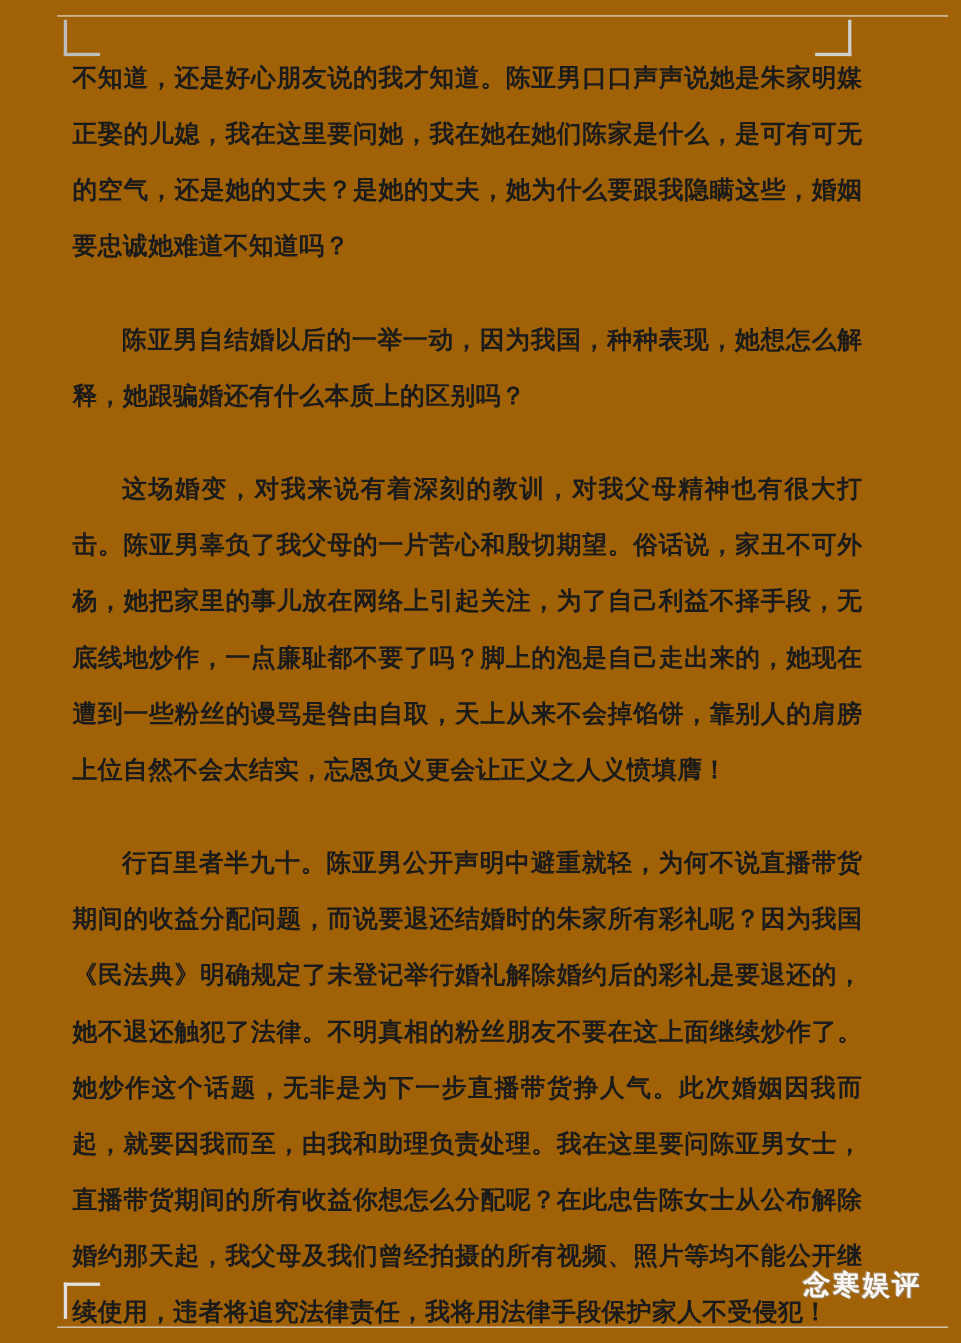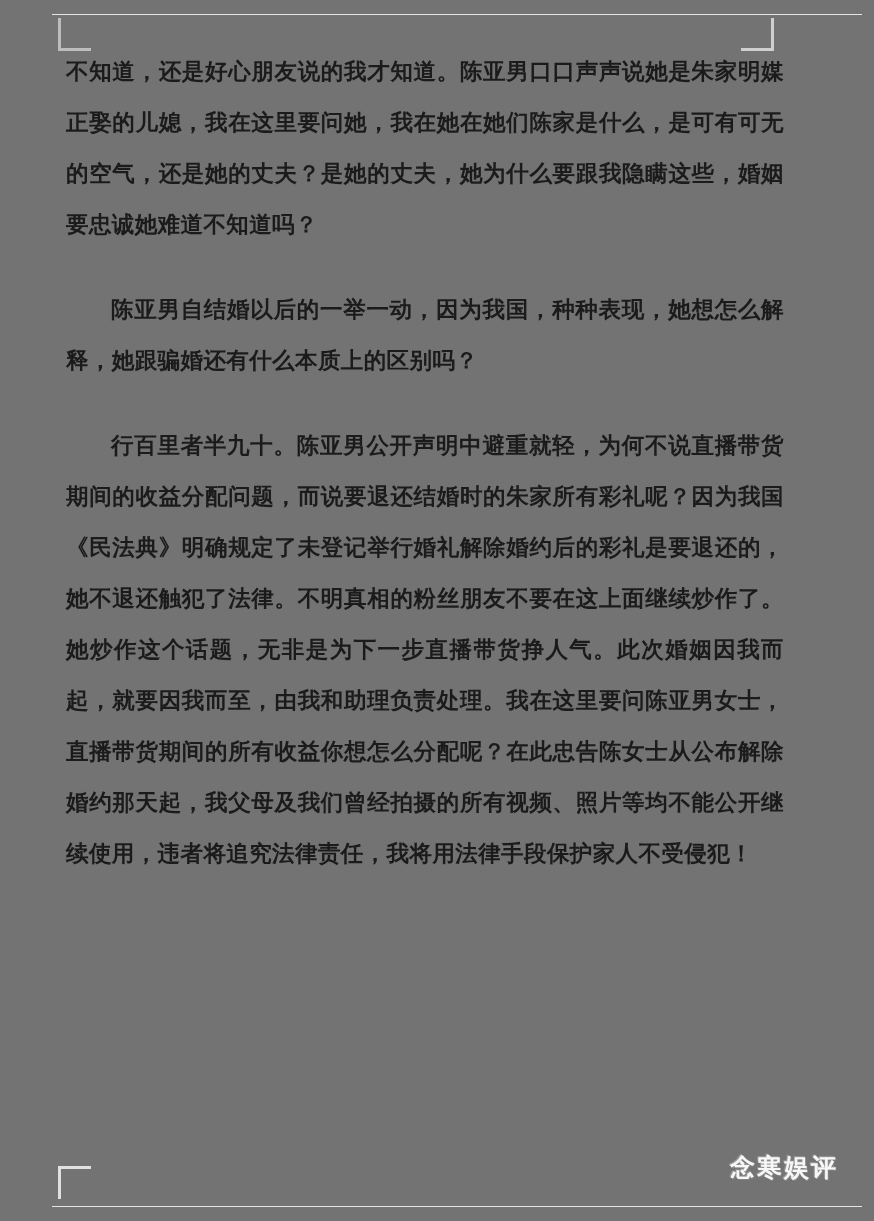--- a/index.html
+++ b/index.html
@@ -4,21 +4,21 @@
 <style>
   html, body {
     margin: 0;
     padding: 0;
     background: #ffffff;
   }
   .page {
     position: relative;
     width: 874px;
     height: 1221px;
-    background: #737373;
+    background: #a16207;
     overflow: hidden;
     font-family: "DejaVu Sans", "Liberation Sans", sans-serif;
   }
   
   .edge-line {
     position: absolute;
     left: 52px;
     right: 12px;
     height: 1px;
     background: #e6e6e6;
@@ -82,18 +82,19 @@
   <div class="edge-line top"></div>
   <div class="edge-line bottom"></div>
 
   <div class="corner tl"></div>
   <div class="corner tr"></div>
   <div class="corner bl"></div>
 
   <div class="content">
     <p class="para">不知道，还是好心朋友说的我才知道。陈亚男口口声声说她是朱家明媒正娶的儿媳，我在这里要问她，我在她在她们陈家是什么，是可有可无的空气，还是她的丈夫？是她的丈夫，她为什么要跟我隐瞒这些，婚姻要忠诚她难道不知道吗？</p>
     <p class="para indent">陈亚男自结婚以后的一举一动，因为我国，种种表现，她想怎么解释，她跟骗婚还有什么本质上的区别吗？</p>
+    <p class="para indent">这场婚变，对我来说有着深刻的教训，对我父母精神也有很大打击。陈亚男辜负了我父母的一片苦心和殷切期望。俗话说，家丑不可外杨，她把家里的事儿放在网络上引起关注，为了自己利益不择手段，无底线地炒作，一点廉耻都不要了吗？脚上的泡是自己走出来的，她现在遭到一些粉丝的谩骂是咎由自取，天上从来不会掉馅饼，靠别人的肩膀上位自然不会太结实，忘恩负义更会让正义之人义愤填膺！</p>
     <p class="para indent">行百里者半九十。陈亚男公开声明中避重就轻，为何不说直播带货期间的收益分配问题，而说要退还结婚时的朱家所有彩礼呢？因为我国《民法典》明确规定了未登记举行婚礼解除婚约后的彩礼是要退还的，她不退还触犯了法律。不明真相的粉丝朋友不要在这上面继续炒作了。她炒作这个话题，无非是为下一步直播带货挣人气。此次婚姻因我而起，就要因我而至，由我和助理负责处理。我在这里要问陈亚男女士，直播带货期间的所有收益你想怎么分配呢？在此忠告陈女士从公布解除婚约那天起，我父母及我们曾经拍摄的所有视频、照片等均不能公开继续使用，违者将追究法律责任，我将用法律手段保护家人不受侵犯！</p>
   </div>
 
   <div class="watermark">念寒娱评</div>
 
 </div>
 
 </body></html>

